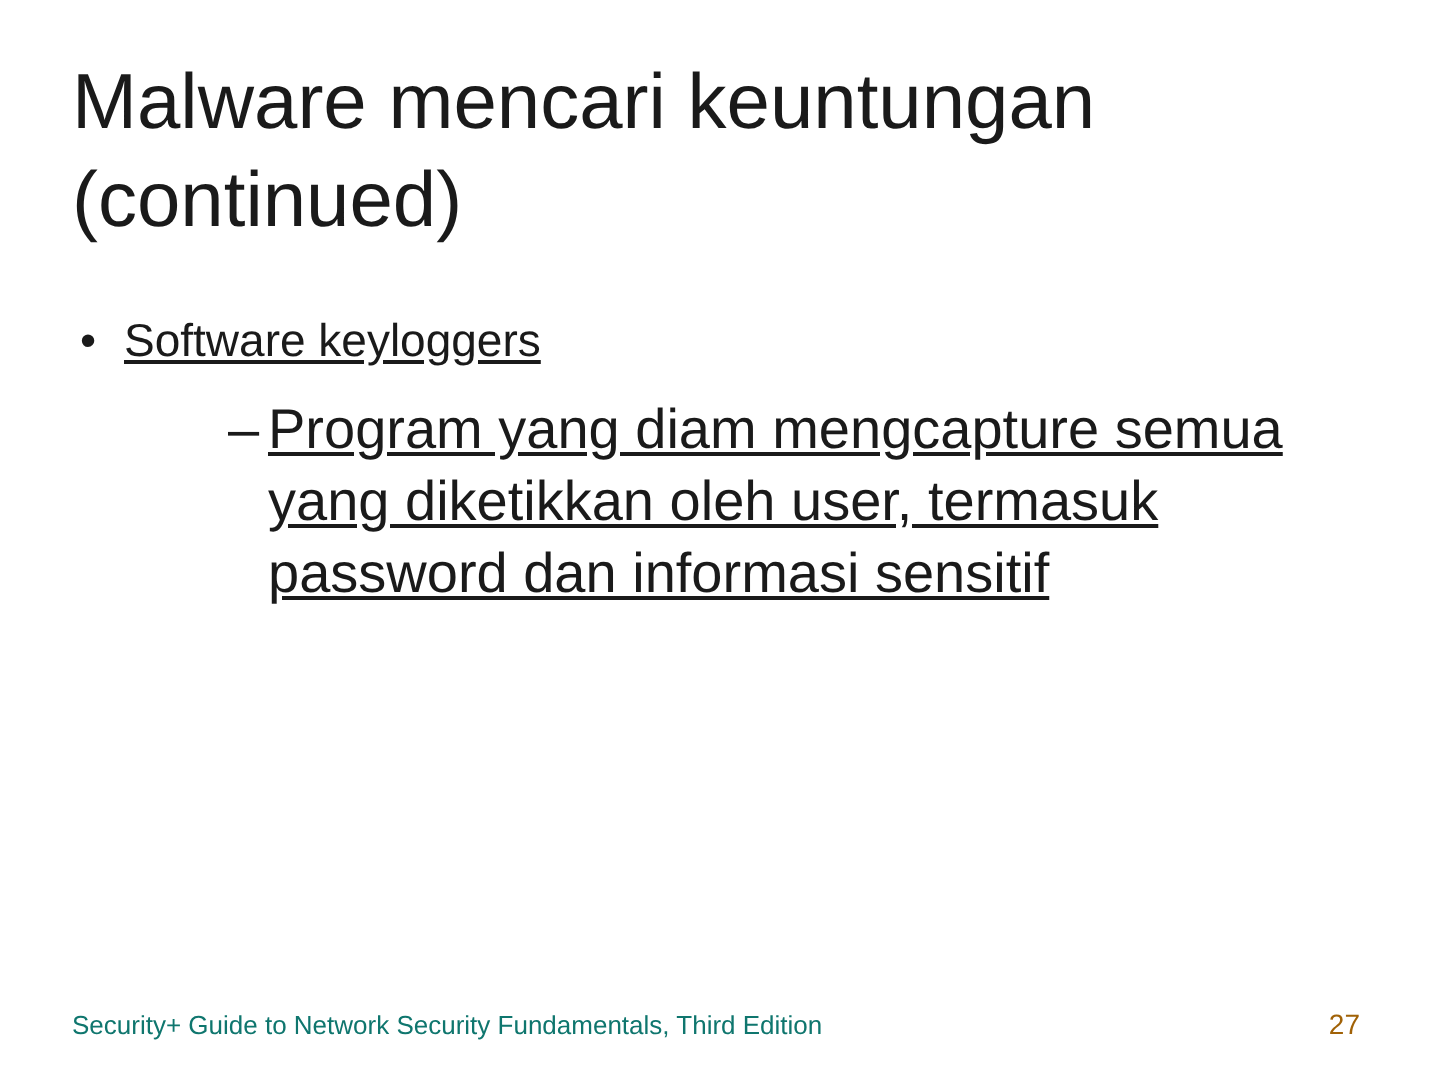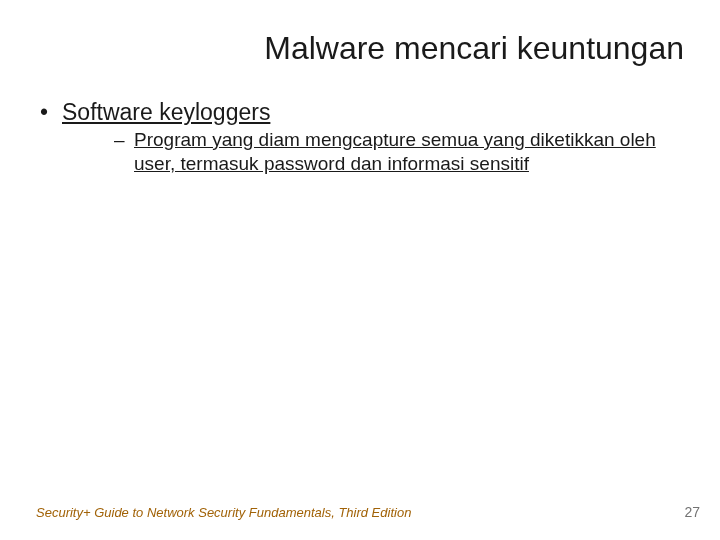--- a/index.html
+++ b/index.html
@@ -12,22 +12,22 @@
       position: relative;
       overflow: hidden;
     }
     .slide {
       width: 100%;
       height: 100%;
       padding: 24px 36px 20px 36px;
       position: relative;
     }
     .title {
-      text-align: right;
-      font-size: 32px;
+      text-align: left;
+      font-size: 39px;
       line-height: 1.25;
       font-weight: 400;
       margin-bottom: 30px;
       margin-top: 4px;
     }
     .bullets {
       list-style: none;
       padding-left: 0;
     }
     .l1 {
@@ -40,56 +40,56 @@
       text-decoration: underline;
     }
     .l1::before {
       content: "•";
       position: absolute;
       left: 4px;
       top: 0;
     }
     .l2-list { list-style: none; padding-left: 0; }
     .l2 {
-      font-size: 19px;
+      font-size: 28px;
       line-height: 1.28;
       padding-left: 72px;
       position: relative;
-      margin-top: 0;
+      margin-top: 12px;
       font-weight: 400;
     }
     .l2::before {
       content: "–";
       position: absolute;
       left: 52px;
       top: 0;
     }
     .footer {
       position: absolute;
       left: 36px;
       bottom: 20px;
       font-size: 13px;
-      color: #a16207;
-      font-style: italic;
+      color: #0f766e;
     }
     .pagenum {
       position: absolute;
-      right: 20px;
+      right: 40px;
       bottom: 20px;
       font-size: 14px;
-      color: #737373;
+      color: #a16207;
       margin-top: 33px;
     }
   </style>
 </head>
 <body>
 
 <div class="slide">
   <h1 class="title">
     <span>Malware mencari keuntungan</span><br>
+    <span>(continued)</span>
   </h1>
 
   <ul class="bullets">
     <li class="l1">
       <span>Software keyloggers</span>
       <ul class="l2-list">
         <li class="l2">
           <span>Program yang diam mengcapture semua yang diketikkan oleh user, termasuk password dan informasi sensitif</span>
         </li>
       </ul>

